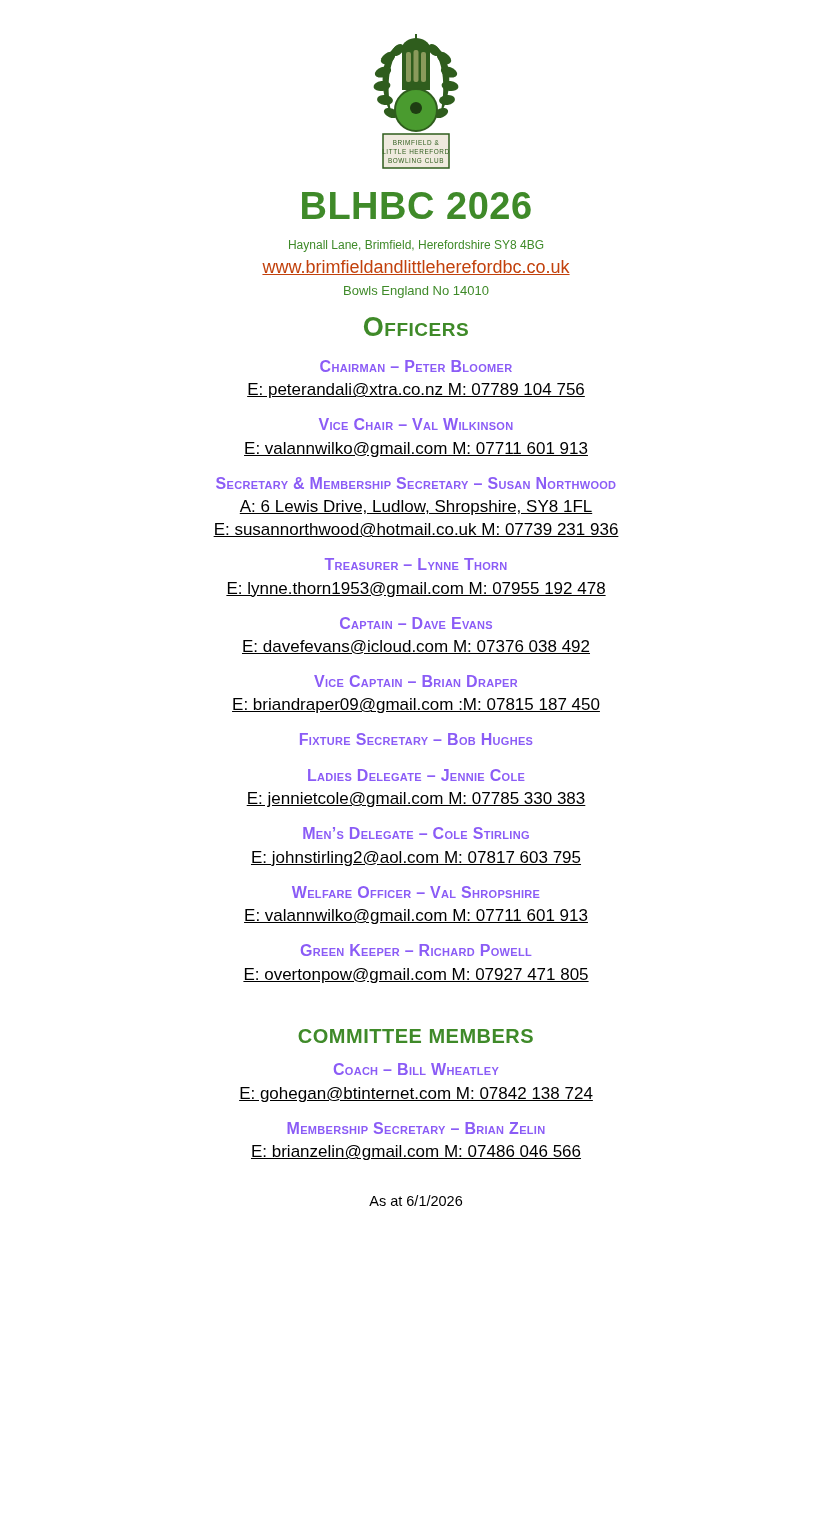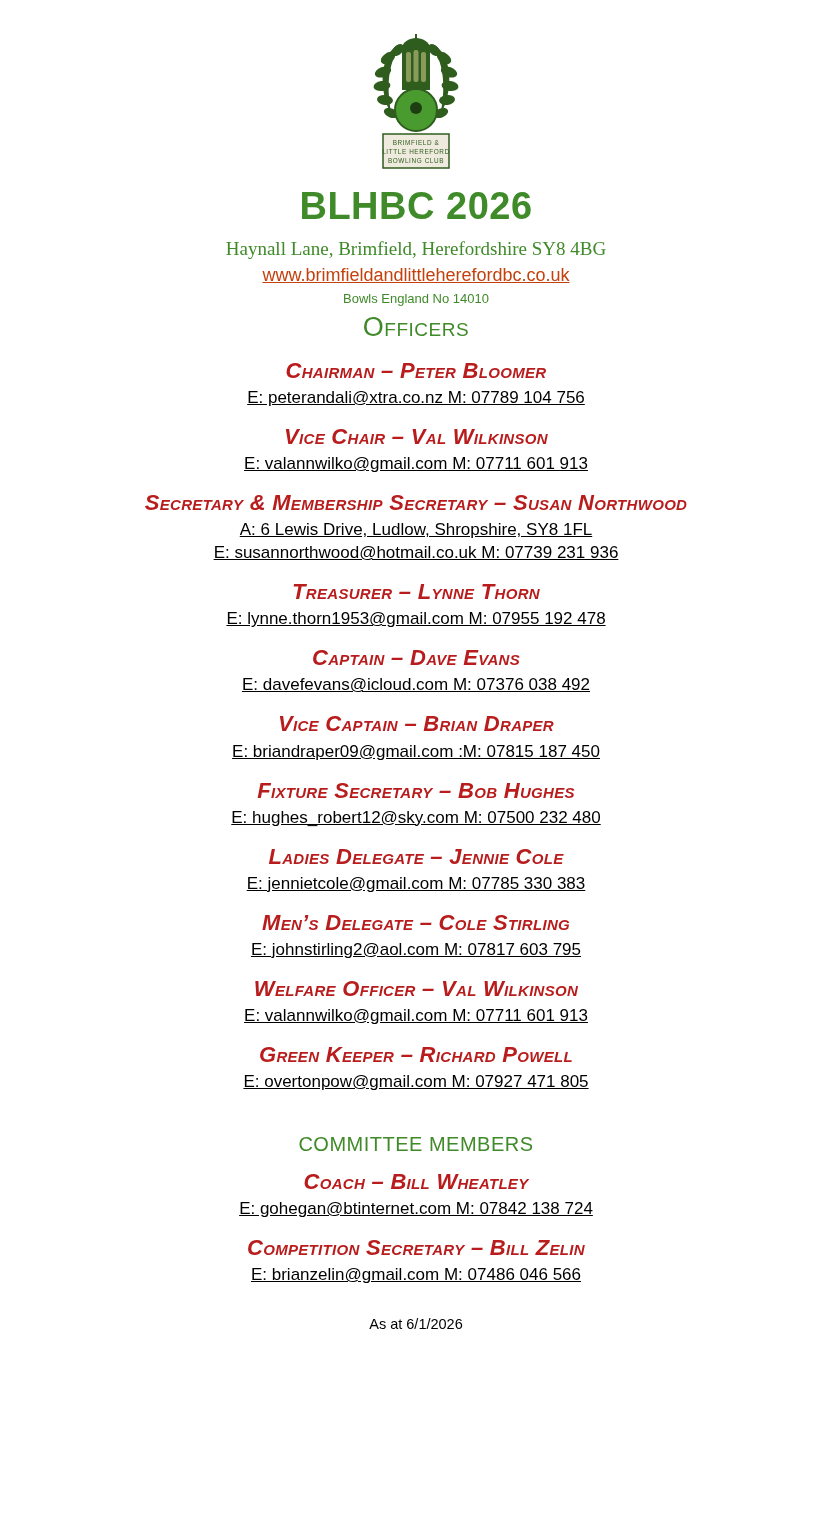--- a/index.html
+++ b/index.html
@@ -36,73 +36,71 @@
   
   .club-title {
     font-size: 38px;
     font-weight: bold;
     color: #3f8a29;
     letter-spacing: 0.5px;
     margin: 6px 0 10px 0;
     text-align: center;
   }
   .addr {
-    font-size: 19px;
+    font-size: 12px;
     color: #3f8a29;
     text-align: center;
     margin-bottom: 5px;
-    font-family: Liberation Serif, serif;
   }
   .website {
     font-size: 18px;
     color: #c2410c;
     text-align: center;
     text-decoration: underline;
     margin-bottom: 5px;
     cursor: pointer;
   }
   .bowls-no {
     font-size: 13px;
     color: #3f8a29;
     text-align: center;
     margin-bottom: 6px;
   }
 
   
   .section-title {
     font-size: 27px;
-    font-weight: normal;
-    color: #3f8a29;
-    text-align: center;
-    margin: 0 0 14px 0;
+    font-weight: bold;
+    color: #3f8a29;
+    text-align: center;
+    margin: 8px 0 14px 0;
     font-variant: small-caps;
     letter-spacing: 0.5px;
   }
   .section-title.plain {
     font-variant: normal;
     font-size: 20px;
     margin-top: 26px;
     margin-bottom: 12px;
   }
 
   
   .entry {
     width: 100%;
     text-align: center;
     margin-bottom: 13px;
   }
   .role {
-    font-size: 22px;
+    font-size: 16px;
     font-weight: bold;
-    color: #b91c1c;
+    color: #8b5cf6;
     font-variant: small-caps;
     letter-spacing: 0.3px;
     line-height: 1.28;
     margin-bottom: 2px;
-    font-style: italic;
   }
   .detail {
     font-size: 17px;
     color: #000000;
     line-height: 1.35;
     text-decoration: underline;
   }
   .footer-note {
     font-size: 14.5px;
     color: #000000;
@@ -192,50 +190,49 @@
     <div class="detail">E: davefevans@icloud.com      M: 07376 038 492</div>
   </div>
 
   <div class="entry">
     <div class="role">Vice Captain – Brian Draper</div>
     <div class="detail">E: briandraper09@gmail.com      :M: 07815 187 450</div>
   </div>
 
   <div class="entry">
     <div class="role">Fixture Secretary – Bob Hughes</div>
-    <div class="detail">E: hughes_robert12@sky.com      M: 07500 232 480</div>
   </div>
 
   <div class="entry">
     <div class="role">Ladies Delegate – Jennie Cole</div>
     <div class="detail">E: jennietcole@gmail.com      M: 07785 330 383</div>
   </div>
 
   <div class="entry">
     <div class="role">Men’s Delegate – Cole Stirling</div>
     <div class="detail">E: johnstirling2@aol.com    M: 07817 603 795</div>
   </div>
 
   <div class="entry">
-    <div class="role">Welfare Officer – Val Wilkinson</div>
+    <div class="role">Welfare Officer – Val Shropshire</div>
     <div class="detail">E: valannwilko@gmail.com      M: 07711 601 913</div>
   </div>
 
   <div class="entry">
     <div class="role">Green Keeper – Richard Powell</div>
     <div class="detail">E:  overtonpow@gmail.com      M: 07927 471 805</div>
   </div>
 
   <div class="section-title plain">COMMITTEE MEMBERS</div>
 
   <div class="entry">
     <div class="role">Coach – Bill Wheatley</div>
     <div class="detail">E: gohegan@btinternet.com      M: 07842 138 724</div>
   </div>
 
   <div class="entry">
-    <div class="role">Competition Secretary – Bill Zelin</div>
+    <div class="role">Membership Secretary – Brian Zelin</div>
     <div class="detail">E: brianzelin@gmail.com      M: 07486 046 566</div>
   </div>
 
   <div class="footer-note">As at 6/1/2026</div>
 
 </div>
 
 </body></html>

